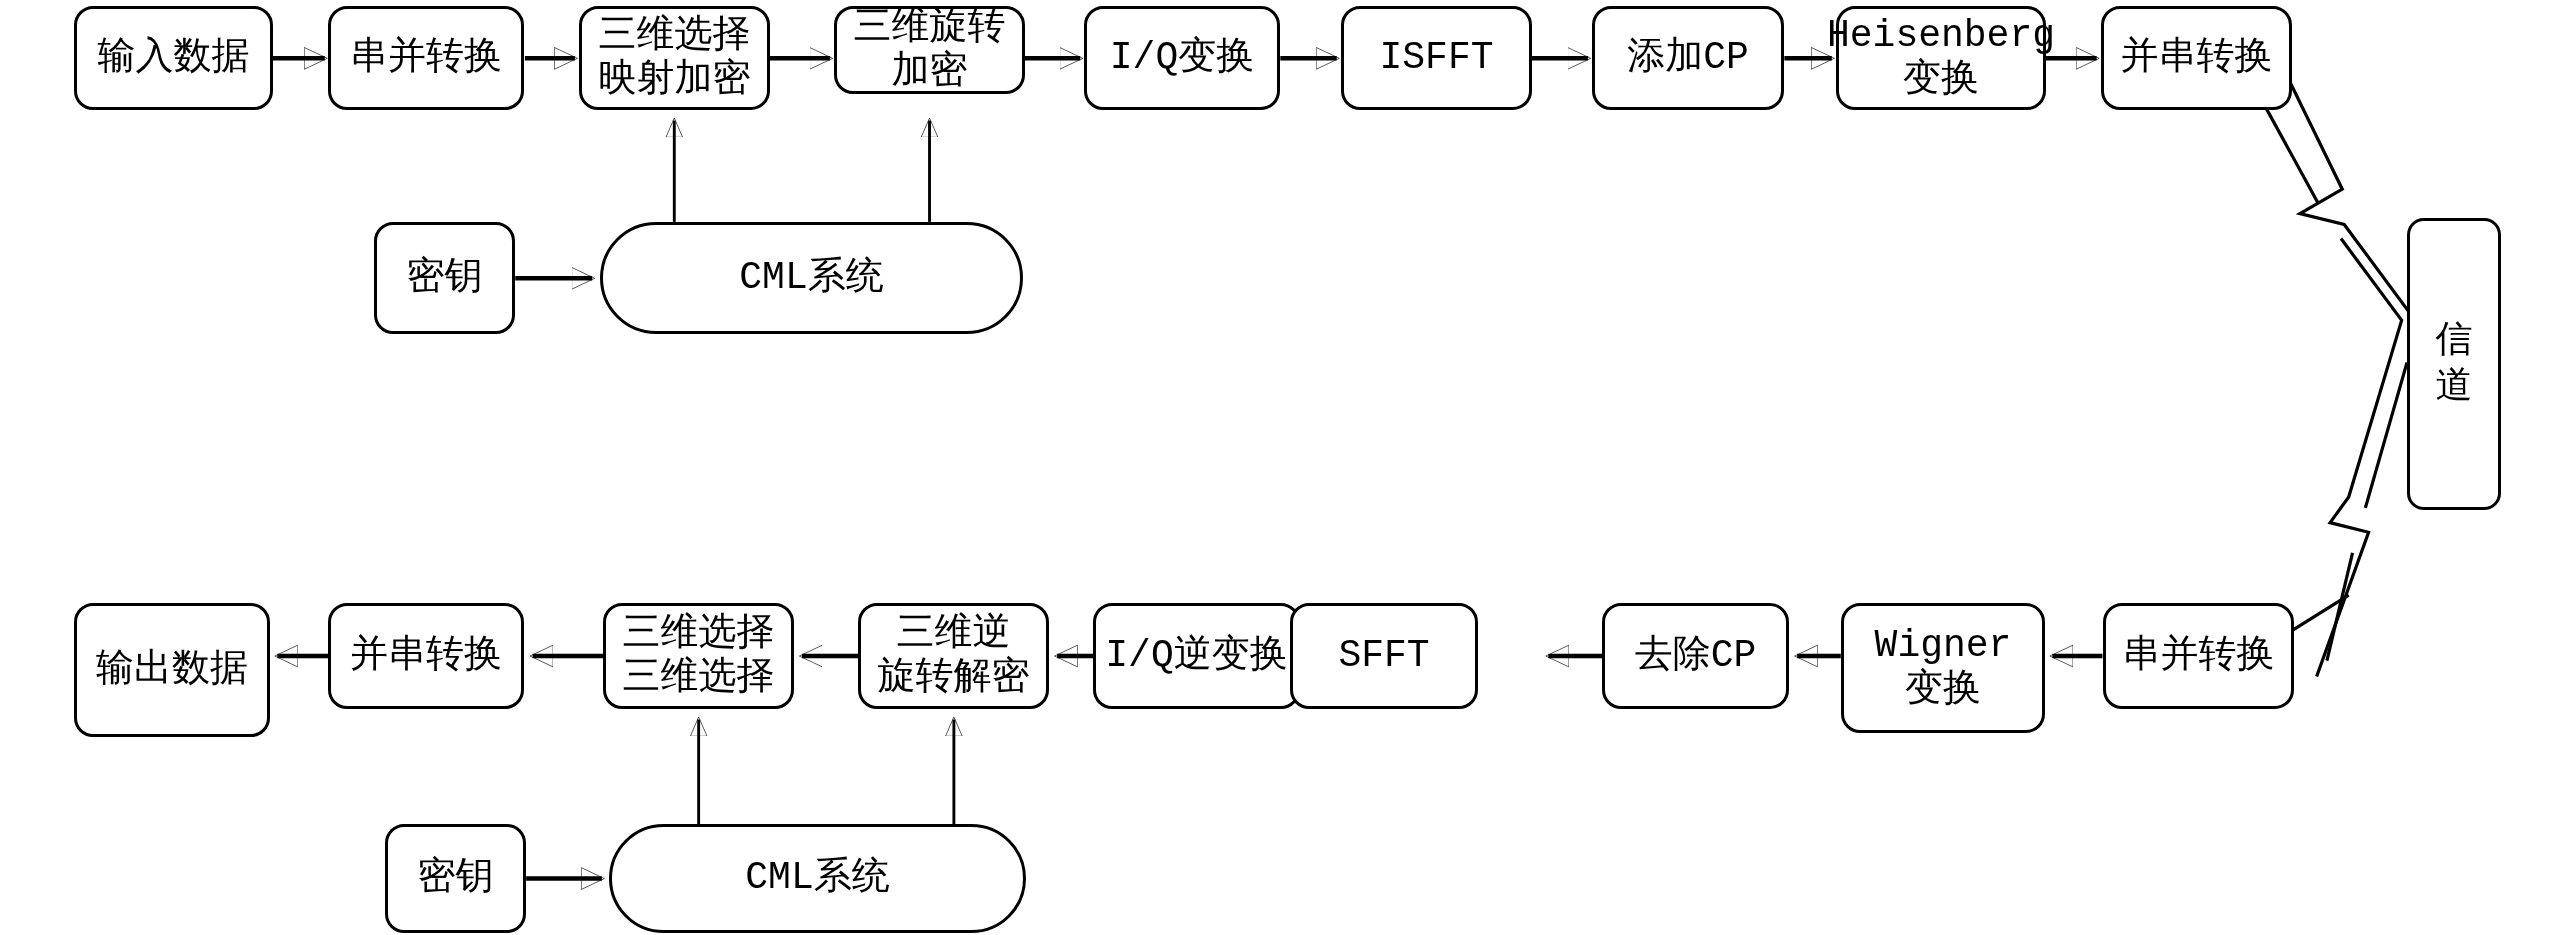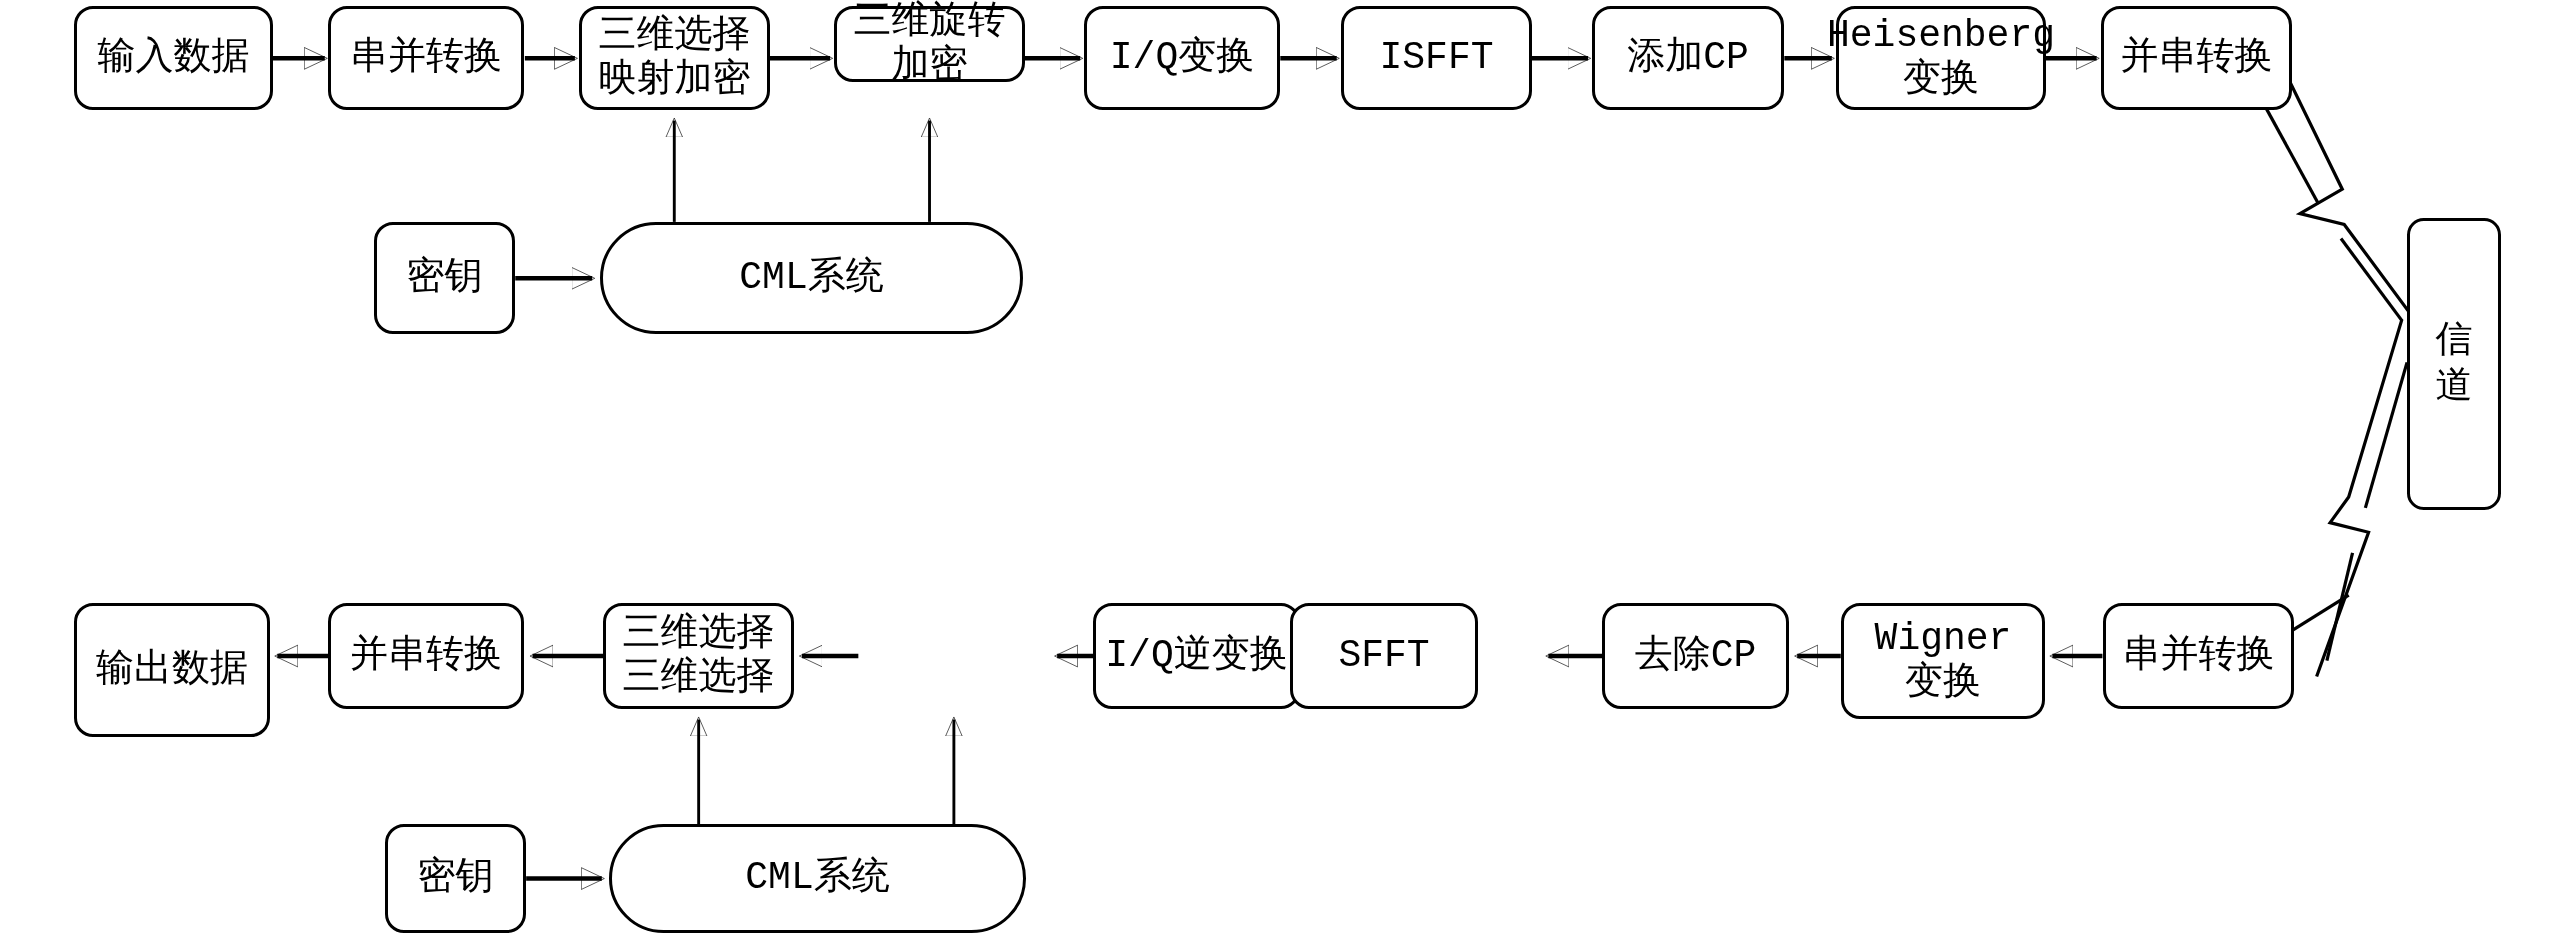--- a/index.html
+++ b/index.html
@@ -96,21 +96,21 @@
   <div class="node" style="left:74px;top:6.4px;width:199px;height:104px">
     <span>输入数据</span>
   </div>
   <div class="node" style="left:328px;top:6.4px;width:196px;height:104px">
     <span>串并转换</span>
   </div>
   <div class="node" style="left:579px;top:6.4px;width:191px;height:104px">
     <span>三维选择</span>
     <span>映射加密</span>
   </div>
-  <div class="node" style="left:834px;top:6.4px;width:191px;height:76px">
+  <div class="node" style="left:834px;top:6.4px;width:191px;height:88px">
     <span>三维旋转</span>
     <span>加密</span>
   </div>
   <div class="node" style="left:1084px;top:6.4px;width:196px;height:104px">
     <span>I/Q变换</span>
   </div>
   <div class="node" style="left:1341px;top:6.4px;width:191px;height:104px">
     <span>ISFFT</span>
   </div>
   <div class="node" style="left:1592px;top:6.4px;width:192px;height:104px">
@@ -139,30 +139,34 @@
   <div class="node" style="left:74px;top:603px;width:196px;height:134px">
     <span>输出数据</span>
   </div>
   <div class="node" style="left:328px;top:603px;width:196px;height:106px">
     <span>并串转换</span>
   </div>
   <div class="node" style="left:603px;top:603px;width:191px;height:106px">
     <span>三维选择</span>
     <span>三维选择</span>
   </div>
+  <div class="node" style="left:858px;top:603px;width:191px;height:106px">
+    <span>三维逆</span>
+    <span>旋转解密</span>
+  </div>
   <div class="node" style="left:1093px;top:603px;width:207px;height:106px">
     <span>I/Q逆变换</span>
   </div>
   <div class="node" style="left:1290px;top:603px;width:188px;height:106px">
     <span>SFFT</span>
   </div>
   <div class="node" style="left:1602px;top:603px;width:187px;height:106px">
     <span>去除CP</span>
   </div>
-  <div class="node" style="left:1841px;top:603px;width:204px;height:116px">
+  <div class="node" style="left:1841px;top:603px;width:204px;height:130px">
     <span>Wigner</span>
     <span>变换</span>
   </div>
   <div class="node" style="left:2103px;top:603px;width:191px;height:106px">
     <span>串并转换</span>
   </div>
 
   <div class="node" style="left:385px;top:824px;width:141px;height:109px">
     <span>密钥</span>
   </div>

